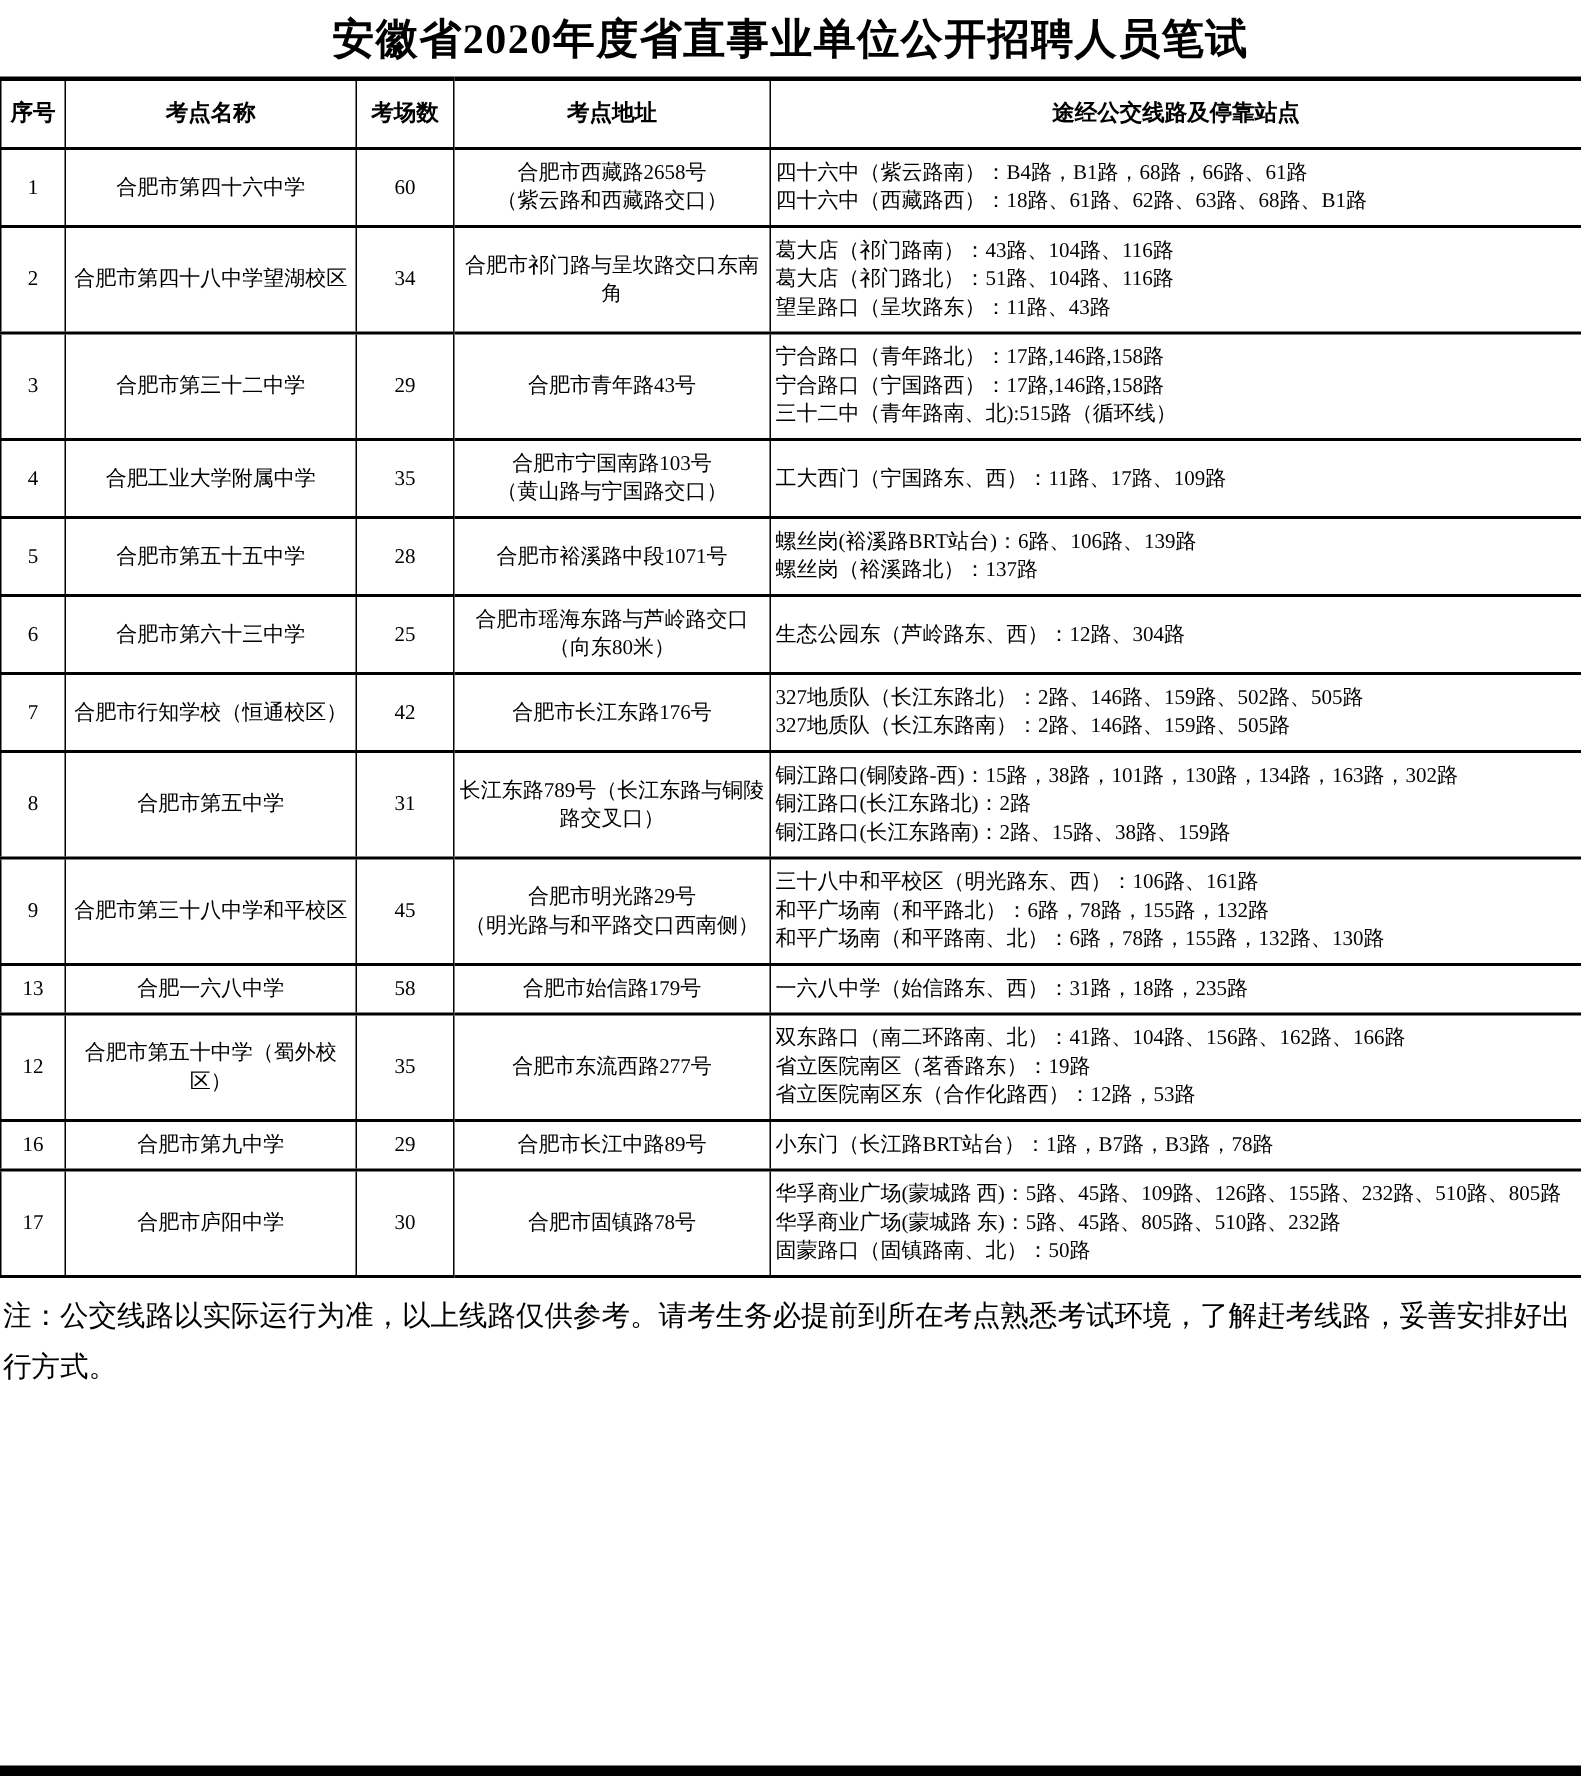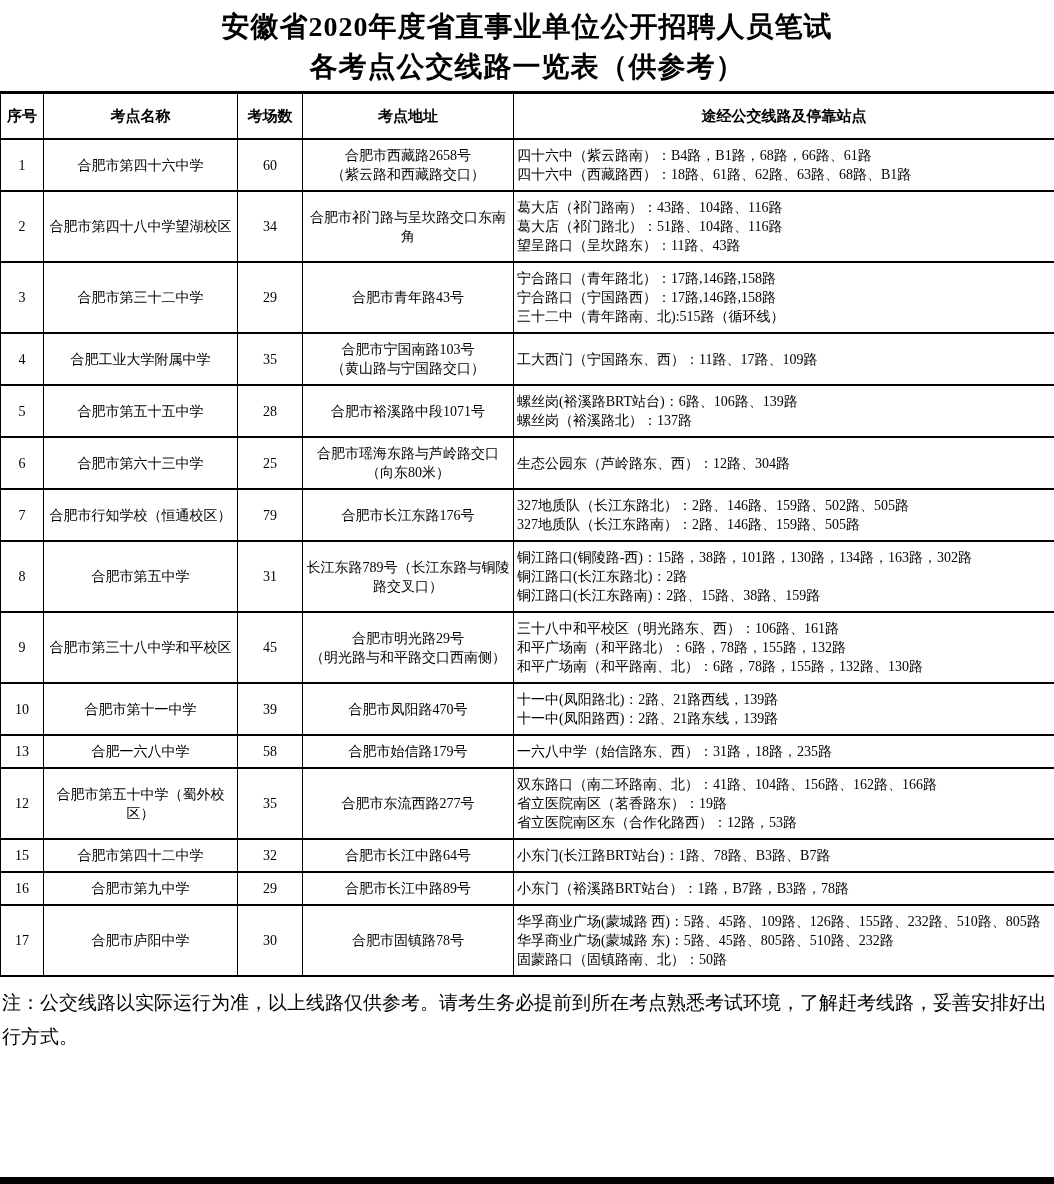--- a/index.html
+++ b/index.html
@@ -75,21 +75,20 @@
     width: 100%;
   }
 </style>
 </head>
 <body>
 
 <div class="page">
 
   <div class="title-block">
     <div class="title-line">安徽省2020年度省直事业单位公开招聘人员笔试</div>
-    <div class="title-line">各考点公交线路一览表（供参考）</div>
   </div>
 
   <table class="routes-table">
     <colgroup>
       <col style="width:43px">
       <col style="width:194px">
       <col style="width:65px">
       <col style="width:211px">
       <col style="width:541px">
     </colgroup>
@@ -149,21 +148,21 @@
       <tr>
         <td class="c-no">6</td>
         <td class="c-name">合肥市第六十三中学</td>
         <td class="c-rooms">25</td>
         <td class="c-addr">合肥市瑶海东路与芦岭路交口（向东80米）</td>
         <td class="c-routes">生态公园东（芦岭路东、西）：12路、304路</td>
       </tr>
       <tr>
         <td class="c-no">7</td>
         <td class="c-name">合肥市行知学校（恒通校区）</td>
-        <td class="c-rooms">79</td>
+        <td class="c-rooms">42</td>
         <td class="c-addr">合肥市长江东路176号</td>
         <td class="c-routes">327地质队（长江东路北）：2路、146路、159路、502路、505路
 327地质队（长江东路南）：2路、146路、159路、505路</td>
       </tr>
       <tr>
         <td class="c-no">8</td>
         <td class="c-name">合肥市第五中学</td>
         <td class="c-rooms">31</td>
         <td class="c-addr">长江东路789号（长江东路与铜陵路交叉口）</td>
         <td class="c-routes">铜江路口(铜陵路-西)：15路，38路，101路，130路，134路，163路，302路
@@ -174,56 +173,41 @@
         <td class="c-no">9</td>
         <td class="c-name">合肥市第三十八中学和平校区</td>
         <td class="c-rooms">45</td>
         <td class="c-addr">合肥市明光路29号
 （明光路与和平路交口西南侧）</td>
         <td class="c-routes">三十八中和平校区（明光路东、西）：106路、161路
 和平广场南（和平路北）：6路，78路，155路，132路
 和平广场南（和平路南、北）：6路，78路，155路，132路、130路</td>
       </tr>
       <tr>
-        <td class="c-no">10</td>
-        <td class="c-name">合肥市第十一中学</td>
-        <td class="c-rooms">39</td>
-        <td class="c-addr">合肥市凤阳路470号</td>
-        <td class="c-routes">十一中(凤阳路北)：2路、21路西线，139路
-十一中(凤阳路西)：2路、21路东线，139路</td>
-      </tr>
-      <tr>
         <td class="c-no">13</td>
         <td class="c-name">合肥一六八中学</td>
         <td class="c-rooms">58</td>
         <td class="c-addr">合肥市始信路179号</td>
         <td class="c-routes">一六八中学（始信路东、西）：31路，18路，235路</td>
       </tr>
       <tr>
         <td class="c-no">12</td>
         <td class="c-name">合肥市第五十中学（蜀外校区）</td>
         <td class="c-rooms">35</td>
         <td class="c-addr">合肥市东流西路277号</td>
         <td class="c-routes">双东路口（南二环路南、北）：41路、104路、156路、162路、166路
 省立医院南区（茗香路东）：19路
 省立医院南区东（合作化路西）：12路，53路</td>
       </tr>
       <tr>
-        <td class="c-no">15</td>
-        <td class="c-name">合肥市第四十二中学</td>
-        <td class="c-rooms">32</td>
-        <td class="c-addr">合肥市长江中路64号</td>
-        <td class="c-routes">小东门(长江路BRT站台)：1路、78路、B3路、B7路</td>
-      </tr>
-      <tr>
         <td class="c-no">16</td>
         <td class="c-name">合肥市第九中学</td>
         <td class="c-rooms">29</td>
         <td class="c-addr">合肥市长江中路89号</td>
-        <td class="c-routes">小东门（裕溪路BRT站台）：1路，B7路，B3路，78路</td>
+        <td class="c-routes">小东门（长江路BRT站台）：1路，B7路，B3路，78路</td>
       </tr>
       <tr>
         <td class="c-no">17</td>
         <td class="c-name">合肥市庐阳中学</td>
         <td class="c-rooms">30</td>
         <td class="c-addr">合肥市固镇路78号</td>
         <td class="c-routes">华孚商业广场(蒙城路 西)：5路、45路、109路、126路、155路、232路、510路、805路
 华孚商业广场(蒙城路 东)：5路、45路、805路、510路、232路
 固蒙路口（固镇路南、北）：50路</td>
       </tr>

